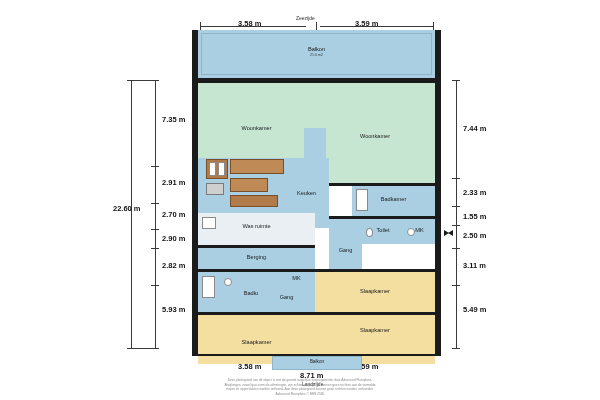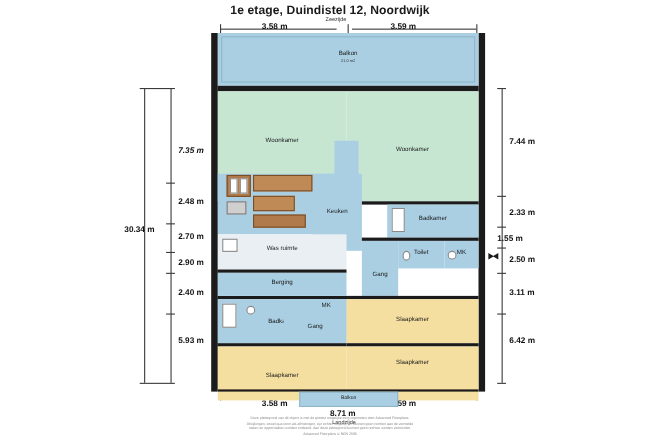--- a/index.html
+++ b/index.html
@@ -138,21 +138,20 @@
     font-size: 3.2px;
     color: #8a8a8a;
     line-height: 1.45;
   }
 </style>
 </head>
 <body>
 
 <div id="stage">
 
-  <div class="title">1e etage, Duindistel 12, Noordwijk</div>
 
   <div class="dim-small" style="left:296px; top:15px;">Zeezijde</div>
 
   <div class="hline" style="left:200px; top:26px; width:106px;"></div>
   <div class="hline" style="left:320px; top:26px; width:113px;"></div>
   <div class="tick" style="left:200px; top:22px; height:8px;"></div>
   <div class="tick" style="left:316px; top:22px; height:8px;"></div>
   <div class="tick" style="left:433px; top:22px; height:8px;"></div>
   <div class="dim" style="left:238px; top:19px;">3.58 m</div>
   <div class="dim" style="left:355px; top:19px;">3.59 m</div>
@@ -161,43 +160,43 @@
   <div class="vline" style="left:131px; top:80px; height:268px;"></div>
 
   <div class="tickh" style="left:127px; top:80px; width:32px;"></div>
   <div class="tickh" style="left:151px; top:166px; width:8px;"></div>
   <div class="tickh" style="left:151px; top:203px; width:8px;"></div>
   <div class="tickh" style="left:151px; top:229px; width:8px;"></div>
   <div class="tickh" style="left:151px; top:248px; width:8px;"></div>
   <div class="tickh" style="left:151px; top:285px; width:8px;"></div>
   <div class="tickh" style="left:127px; top:348px; width:32px;"></div>
 
-  <div class="dim" style="left:162px; top:132px;font-style:italic;">7.35 m</div>
-  <div class="dim" style="left:162px; top:178px;">2.48 m</div>
+  <div class="dim" style="left:162px; top:115px;">7.35 m</div>
+  <div class="dim" style="left:162px; top:178px;">2.91 m</div>
   <div class="dim" style="left:162px; top:210px;">2.70 m</div>
   <div class="dim" style="left:162px; top:234px;">2.90 m</div>
-  <div class="dim" style="left:162px; top:261px;">2.40 m</div>
+  <div class="dim" style="left:162px; top:261px;">2.82 m</div>
   <div class="dim" style="left:162px; top:305px;">5.93 m</div>
-  <div class="dim" style="left:113px; top:204px;">30.34 m</div>
+  <div class="dim" style="left:113px; top:204px;">22.60 m</div>
 
   <div class="vline" style="left:456px; top:80px; height:268px;"></div>
   <div class="tickh" style="left:452px; top:80px; width:8px;"></div>
   <div class="tickh" style="left:452px; top:178px; width:8px;"></div>
   <div class="tickh" style="left:452px; top:206px; width:8px;"></div>
   <div class="tickh" style="left:452px; top:225px; width:8px;"></div>
   <div class="tickh" style="left:452px; top:248px; width:8px;"></div>
   <div class="tickh" style="left:452px; top:285px; width:8px;"></div>
   <div class="tickh" style="left:452px; top:348px; width:8px;"></div>
 
   <div class="dim" style="left:463px; top:124px;">7.44 m</div>
   <div class="dim" style="left:463px; top:188px;">2.33 m</div>
-  <div class="dim" style="left:452px; top:212px;">1.55 m</div>
+  <div class="dim" style="left:463px; top:212px;">1.55 m</div>
   <div class="dim" style="left:463px; top:231px;">2.50 m</div>
   <div class="dim" style="left:463px; top:261px;">3.11 m</div>
-  <div class="dim" style="left:463px; top:305px;">6.42 m</div>
+  <div class="dim" style="left:463px; top:305px;">5.49 m</div>
 
   <div class="arrow-left" style="left:444px; top:230px;"></div>
   <div class="arrow-right" style="left:448px; top:230px;"></div>
 
   <div class="hline" style="left:200px; top:360px; width:106px;"></div>
   <div class="hline" style="left:320px; top:360px; width:113px;"></div>
   <div class="tick" style="left:200px; top:356px; height:8px;"></div>
   <div class="tick" style="left:316px; top:356px; height:8px;"></div>
   <div class="tick" style="left:433px; top:356px; height:8px;"></div>
   <div class="dim" style="left:238px; top:362px;">3.58 m</div>

